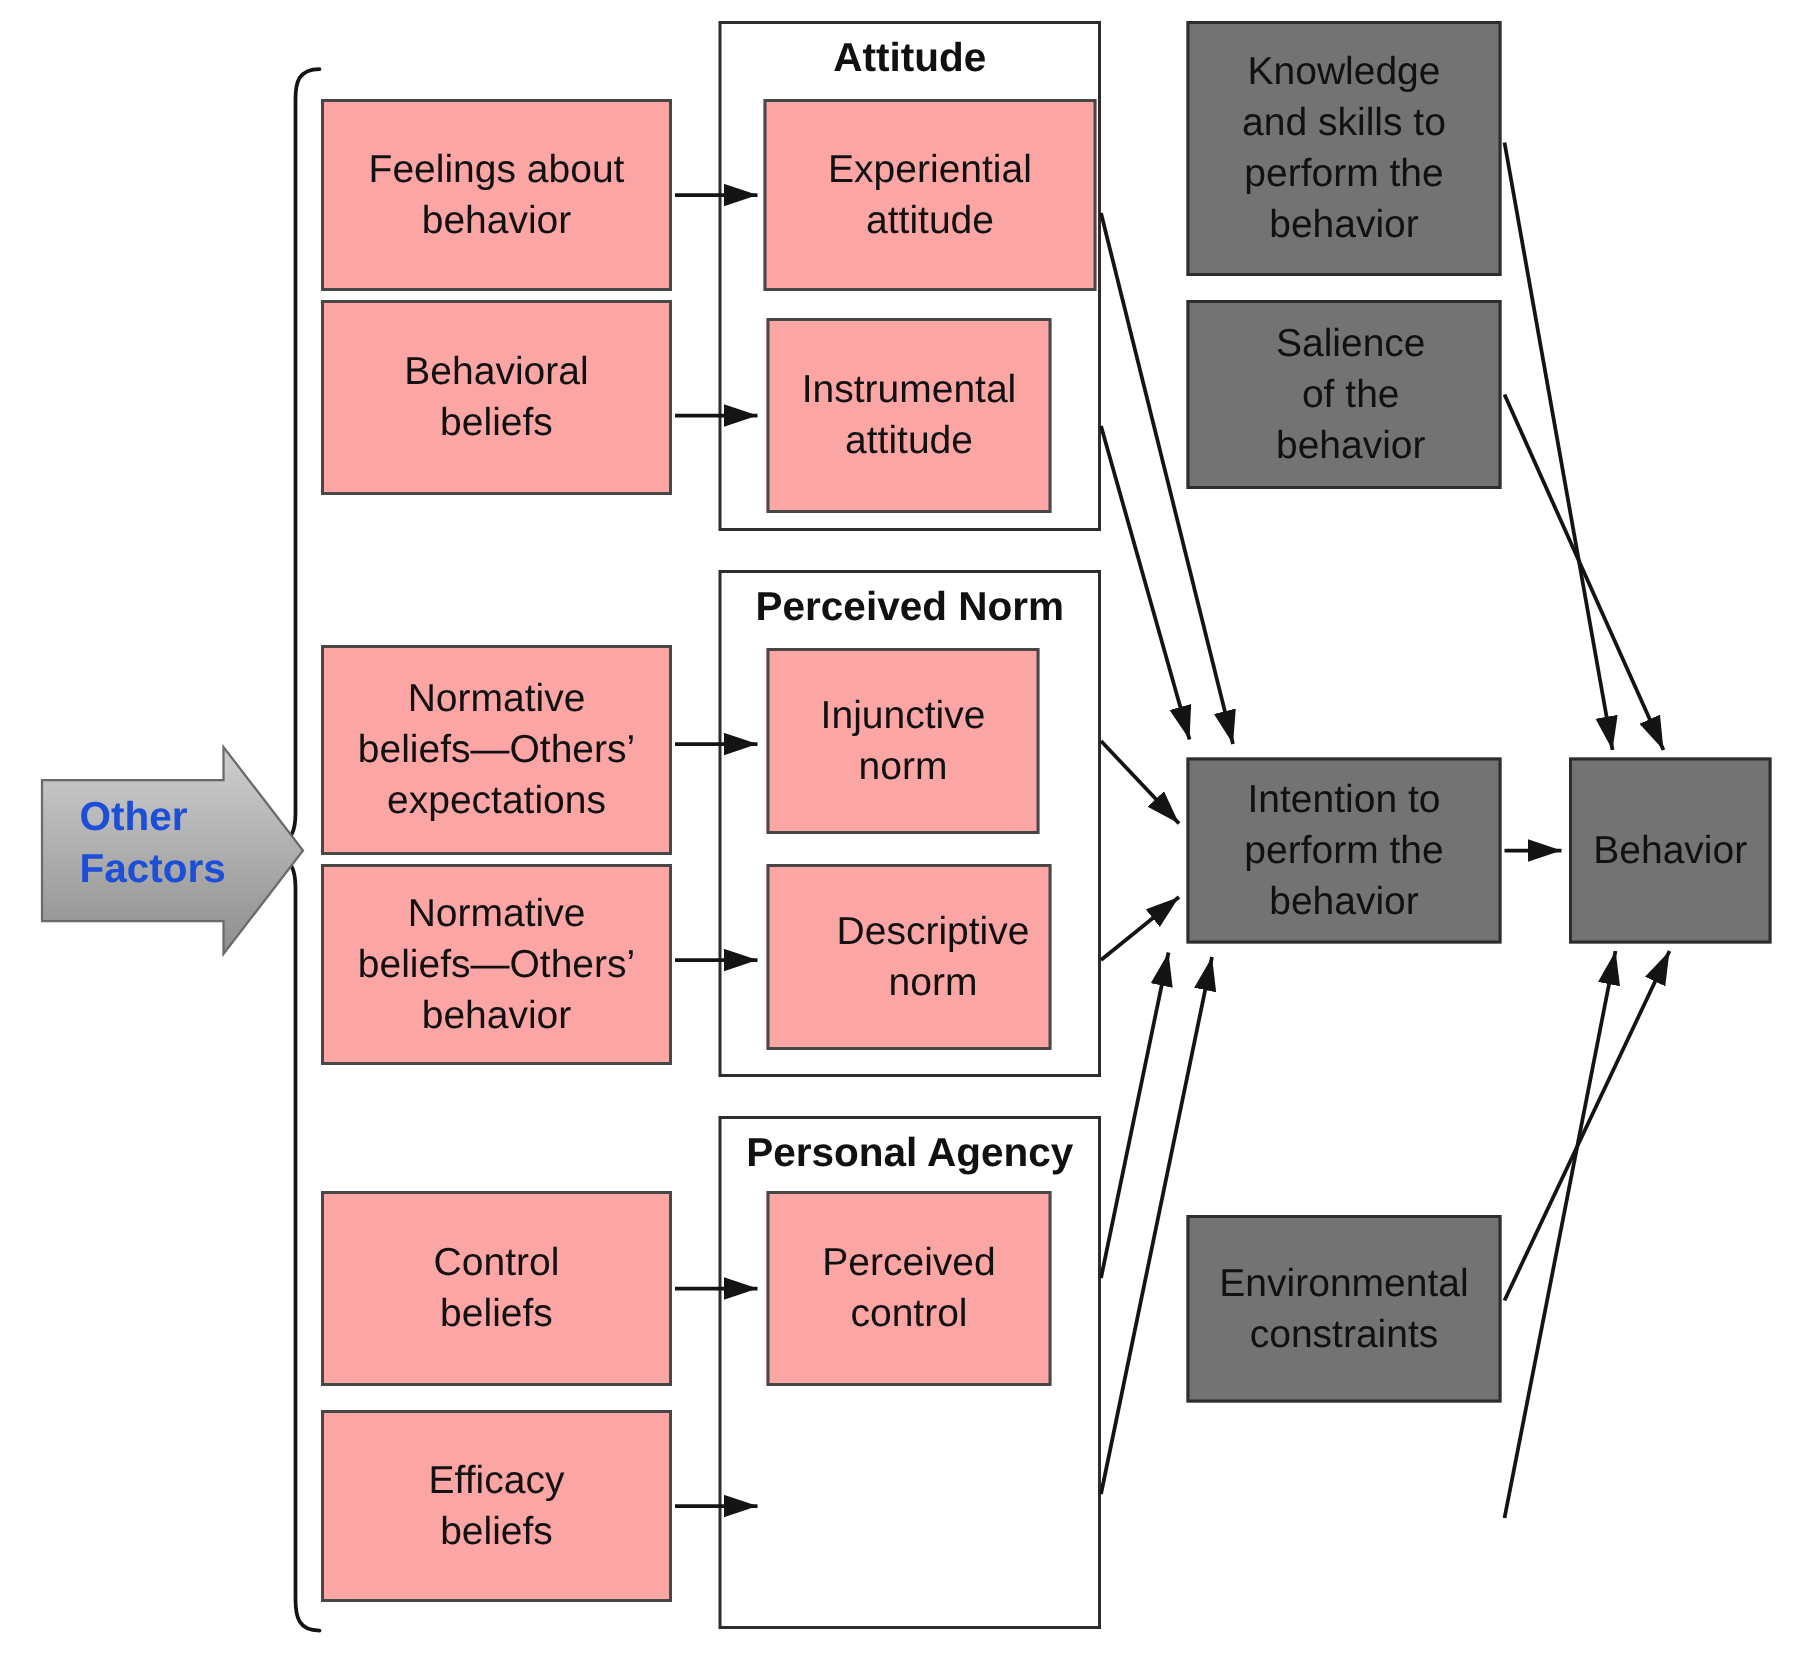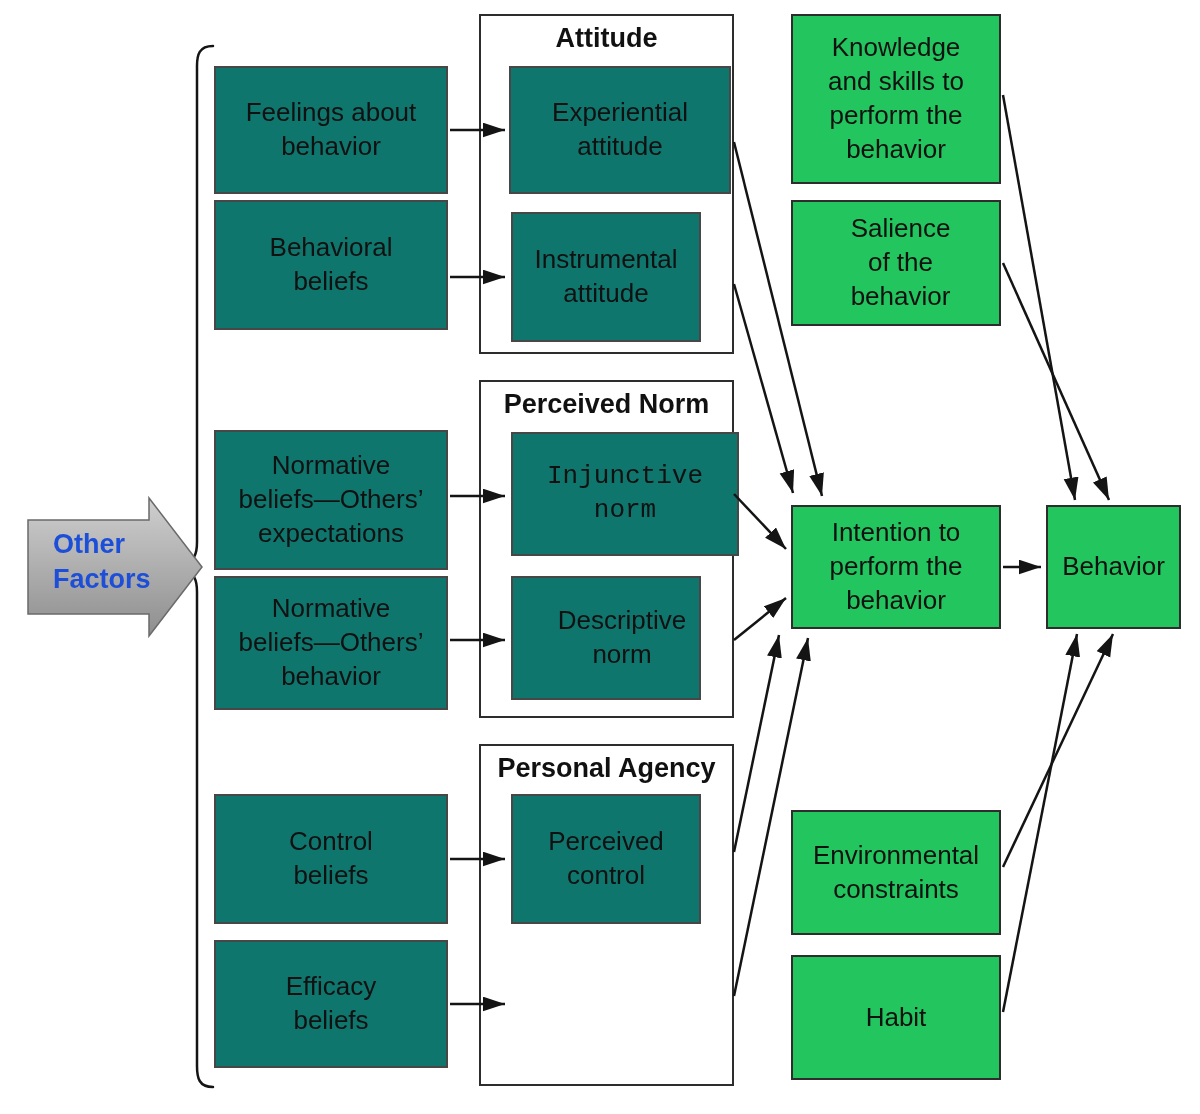--- a/index.html
+++ b/index.html
@@ -6,22 +6,22 @@
   #stage{
     position:relative;width:1200px;height:1114px;background:#ffffff;
     font-family:"Liberation Sans",sans-serif;color:#111111;overflow:hidden;margin-left:16px;
   }
   svg.layer{position:absolute;left:0;top:0;width:1200px;height:1114px;}
   #arrow-layer{pointer-events:none;}
   .box{
     position:absolute;box-sizing:border-box;display:flex;align-items:center;justify-content:center;
     text-align:center;white-space:pre-line;font-size:26px;line-height:1.3;padding:4px;
   }
-  .gray{background:#0f766e;border:2px solid #474747;}
-  .white{background:#22c55e;border:2px solid #2d2d2d;}
+  .gray{background:#fca5a5;border:2px solid #474747;}
+  .white{background:#737373;border:2px solid #2d2d2d;}
   .group{position:absolute;box-sizing:border-box;border:2px solid #2d2d2d;background:#ffffff;}
   .group-title{
     position:absolute;left:0;right:0;top:7px;text-align:center;
     font-weight:700;font-size:27px;white-space:pre-line;
   }
   .other-label{
     position:absolute;left:37px;top:527px;font-size:27px;font-weight:700;
     line-height:1.3;white-space:pre-line;color:#1d4ed8;
   }
 </style>
@@ -63,40 +63,39 @@
 behavior</div>
   <div class="box gray" style="left:198px;top:794px;width:234px;height:130px;">Control
 beliefs</div>
   <div class="box gray" style="left:198px;top:940px;width:234px;height:128px;">Efficacy
 beliefs</div>
 
   <div class="box gray" style="left:493px;top:66px;width:222px;height:128px;">Experiential
 attitude</div>
   <div class="box gray" style="left:495px;top:212px;width:190px;height:130px;">Instrumental
 attitude</div>
-  <div class="box gray" style="left:495px;top:432px;width:228px;height:124px;font-family:Liberation Mono, monospace;">Injunctive
+  <div class="box gray" style="left:495px;top:432px;width:182px;height:124px;">Injunctive
 norm</div>
   <div class="box gray" style="left:495px;top:576px;width:190px;height:124px;padding-left:36px;">Descriptive
 norm</div>
   <div class="box gray" style="left:495px;top:794px;width:190px;height:130px;">Perceived
 control</div>
 
   <div class="box white" style="left:775px;top:14px;width:210px;height:170px;">Knowledge
 and skills to
 perform the
 behavior</div>
   <div class="box white" style="left:775px;top:200px;width:210px;height:126px;padding-left:13px;">Salience
 of the
 behavior</div>
   <div class="box white" style="left:775px;top:505px;width:210px;height:124px;">Intention to
 perform the
 behavior</div>
   <div class="box white" style="left:775px;top:810px;width:210px;height:125px;">Environmental
 constraints</div>
-  <div class="box white" style="left:775px;top:955px;width:210px;height:125px;">Habit</div>
   <div class="box white" style="left:1030px;top:505px;width:135px;height:124px;">Behavior</div>
 
   <div class="other-label">Other
 Factors</div>
 
   <svg class="layer" id="arrow-layer" viewBox="0 0 1200 1114">
     <defs>
       <marker id="ah" markerWidth="12" markerHeight="8" refX="9" refY="3" orient="auto" markerUnits="strokeWidth">
         <path d="M0,0 L9,3 L0,6 Z" fill="#141414"></path>
       </marker>

